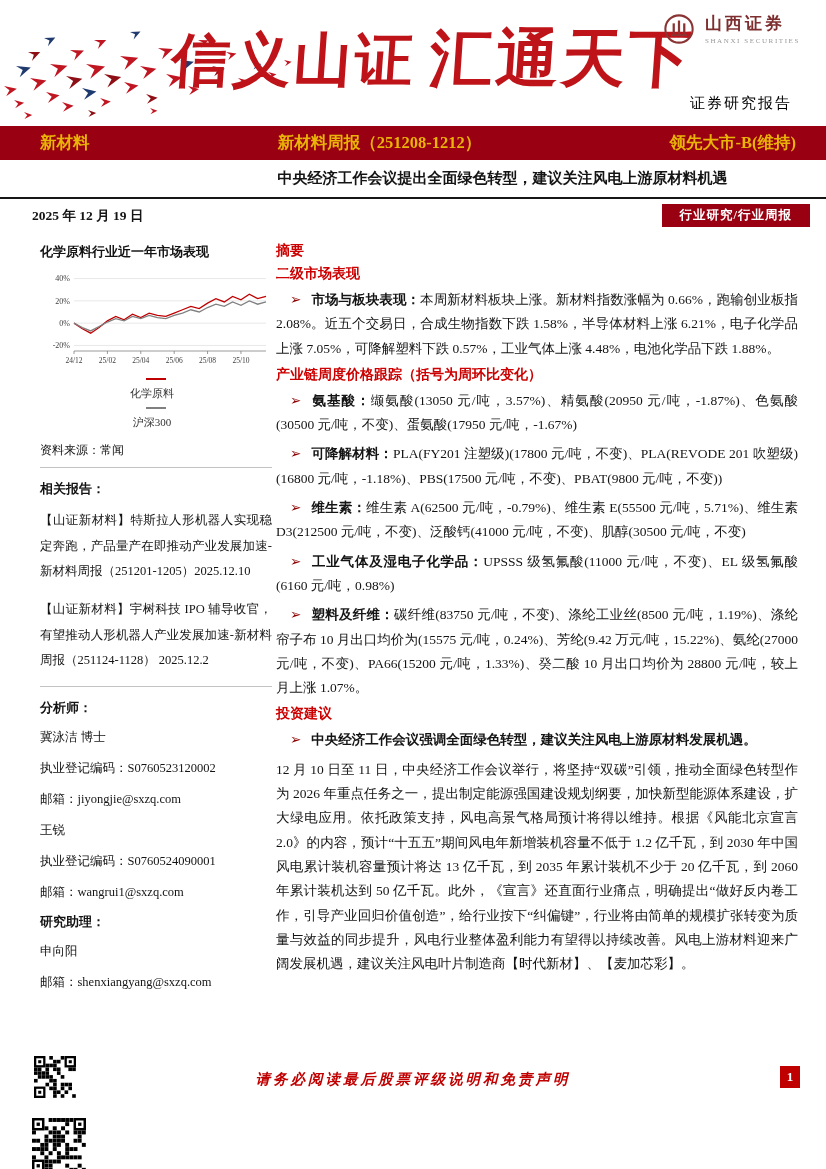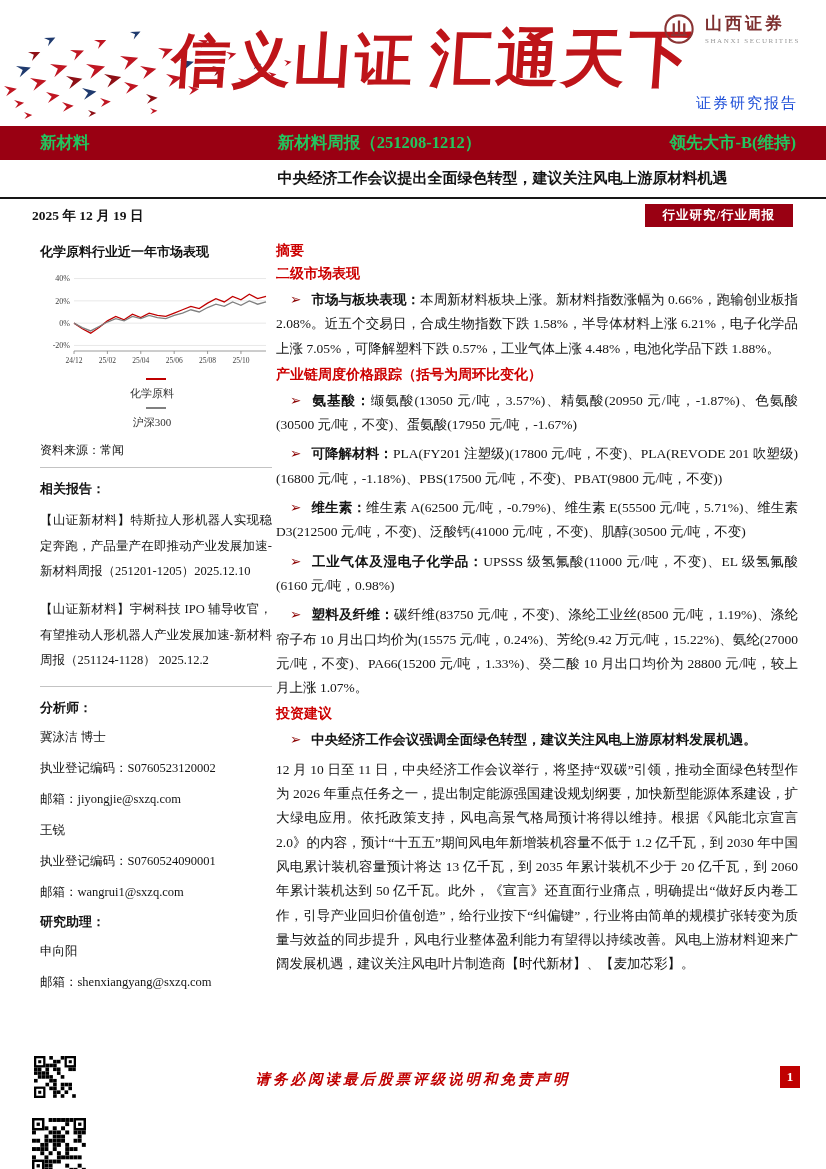--- a/index.html
+++ b/index.html
@@ -10,33 +10,33 @@
   
   .header { position:relative; height:126px; }
   .arrows { position:absolute; left:0; top:2px; }
   .slogan { position:absolute; left:172px; top:16px; white-space:nowrap; color:#BE1419;
             font-weight:bold; font-family:"DejaVu Serif","Liberation Serif",serif;
             font-size:58px; letter-spacing:3px; transform:skewX(-4deg); }
   .slogan .s2 { margin-left:14px; font-size:63px; }
   .brand { position:absolute; right:26px; top:12px; display:flex; align-items:center; gap:10px; }
   .brand-cn { font-size:17px; font-weight:bold; color:#7d2f2f; letter-spacing:3px; }
   .brand-en { font-size:7px; color:#999; letter-spacing:1.6px; margin-top:2px; }
-  .report-type { position:absolute; right:28px; top:94px; color:#1d4ed8; font-size:15px; letter-spacing:2px; }
+  .report-type { position:absolute; right:34px; top:94px; color:#000000; font-size:15px; letter-spacing:2px; }
 
   
-  .title-band { height:34px; background:#990012; color:#22c55e; display:flex; align-items:center;
+  .title-band { height:34px; background:#990012; color:#eab308; display:flex; align-items:center;
                 justify-content:space-between; padding:0 30px 0 40px; font-weight:bold; font-size:16.5px; }
 
   .subtitle { height:37px; line-height:37px; font-weight:bold; font-size:15px;
               margin-left:200px; width:605px; text-align:center; white-space:nowrap; }
   .rule { border-top:2px solid #161616; }
 
   .meta-row { position:relative; height:34px; padding-left:32px; }
   .date { line-height:33px; font-weight:bold; font-size:13.5px; }
-  .category { position:absolute; right:33px; top:5px; background:#990012; color:#fff;
+  .category { position:absolute; right:16px; top:5px; background:#990012; color:#fff;
               font-size:12.5px; font-weight:bold; padding:3px 18px; letter-spacing:1px; }
 
   
   .columns { display:flex; padding:4px 28px 0 40px; gap:4px; }
   .sidebar { width:232px; flex:none; }
   .chart-title { font-weight:bold; font-size:13px; margin:6px 0 6px; }
   .legend { display:flex; align-items:center; justify-content:center; gap:6px; font-size:11px; color:#333; margin-top:3px;flex-direction:column; }
   .legend-swatch { display:inline-block; width:20px; height:2px; background:#888; }
   .legend-label { margin-right:8px; }
   .source { font-size:12px; margin:12px 0 6px; }

